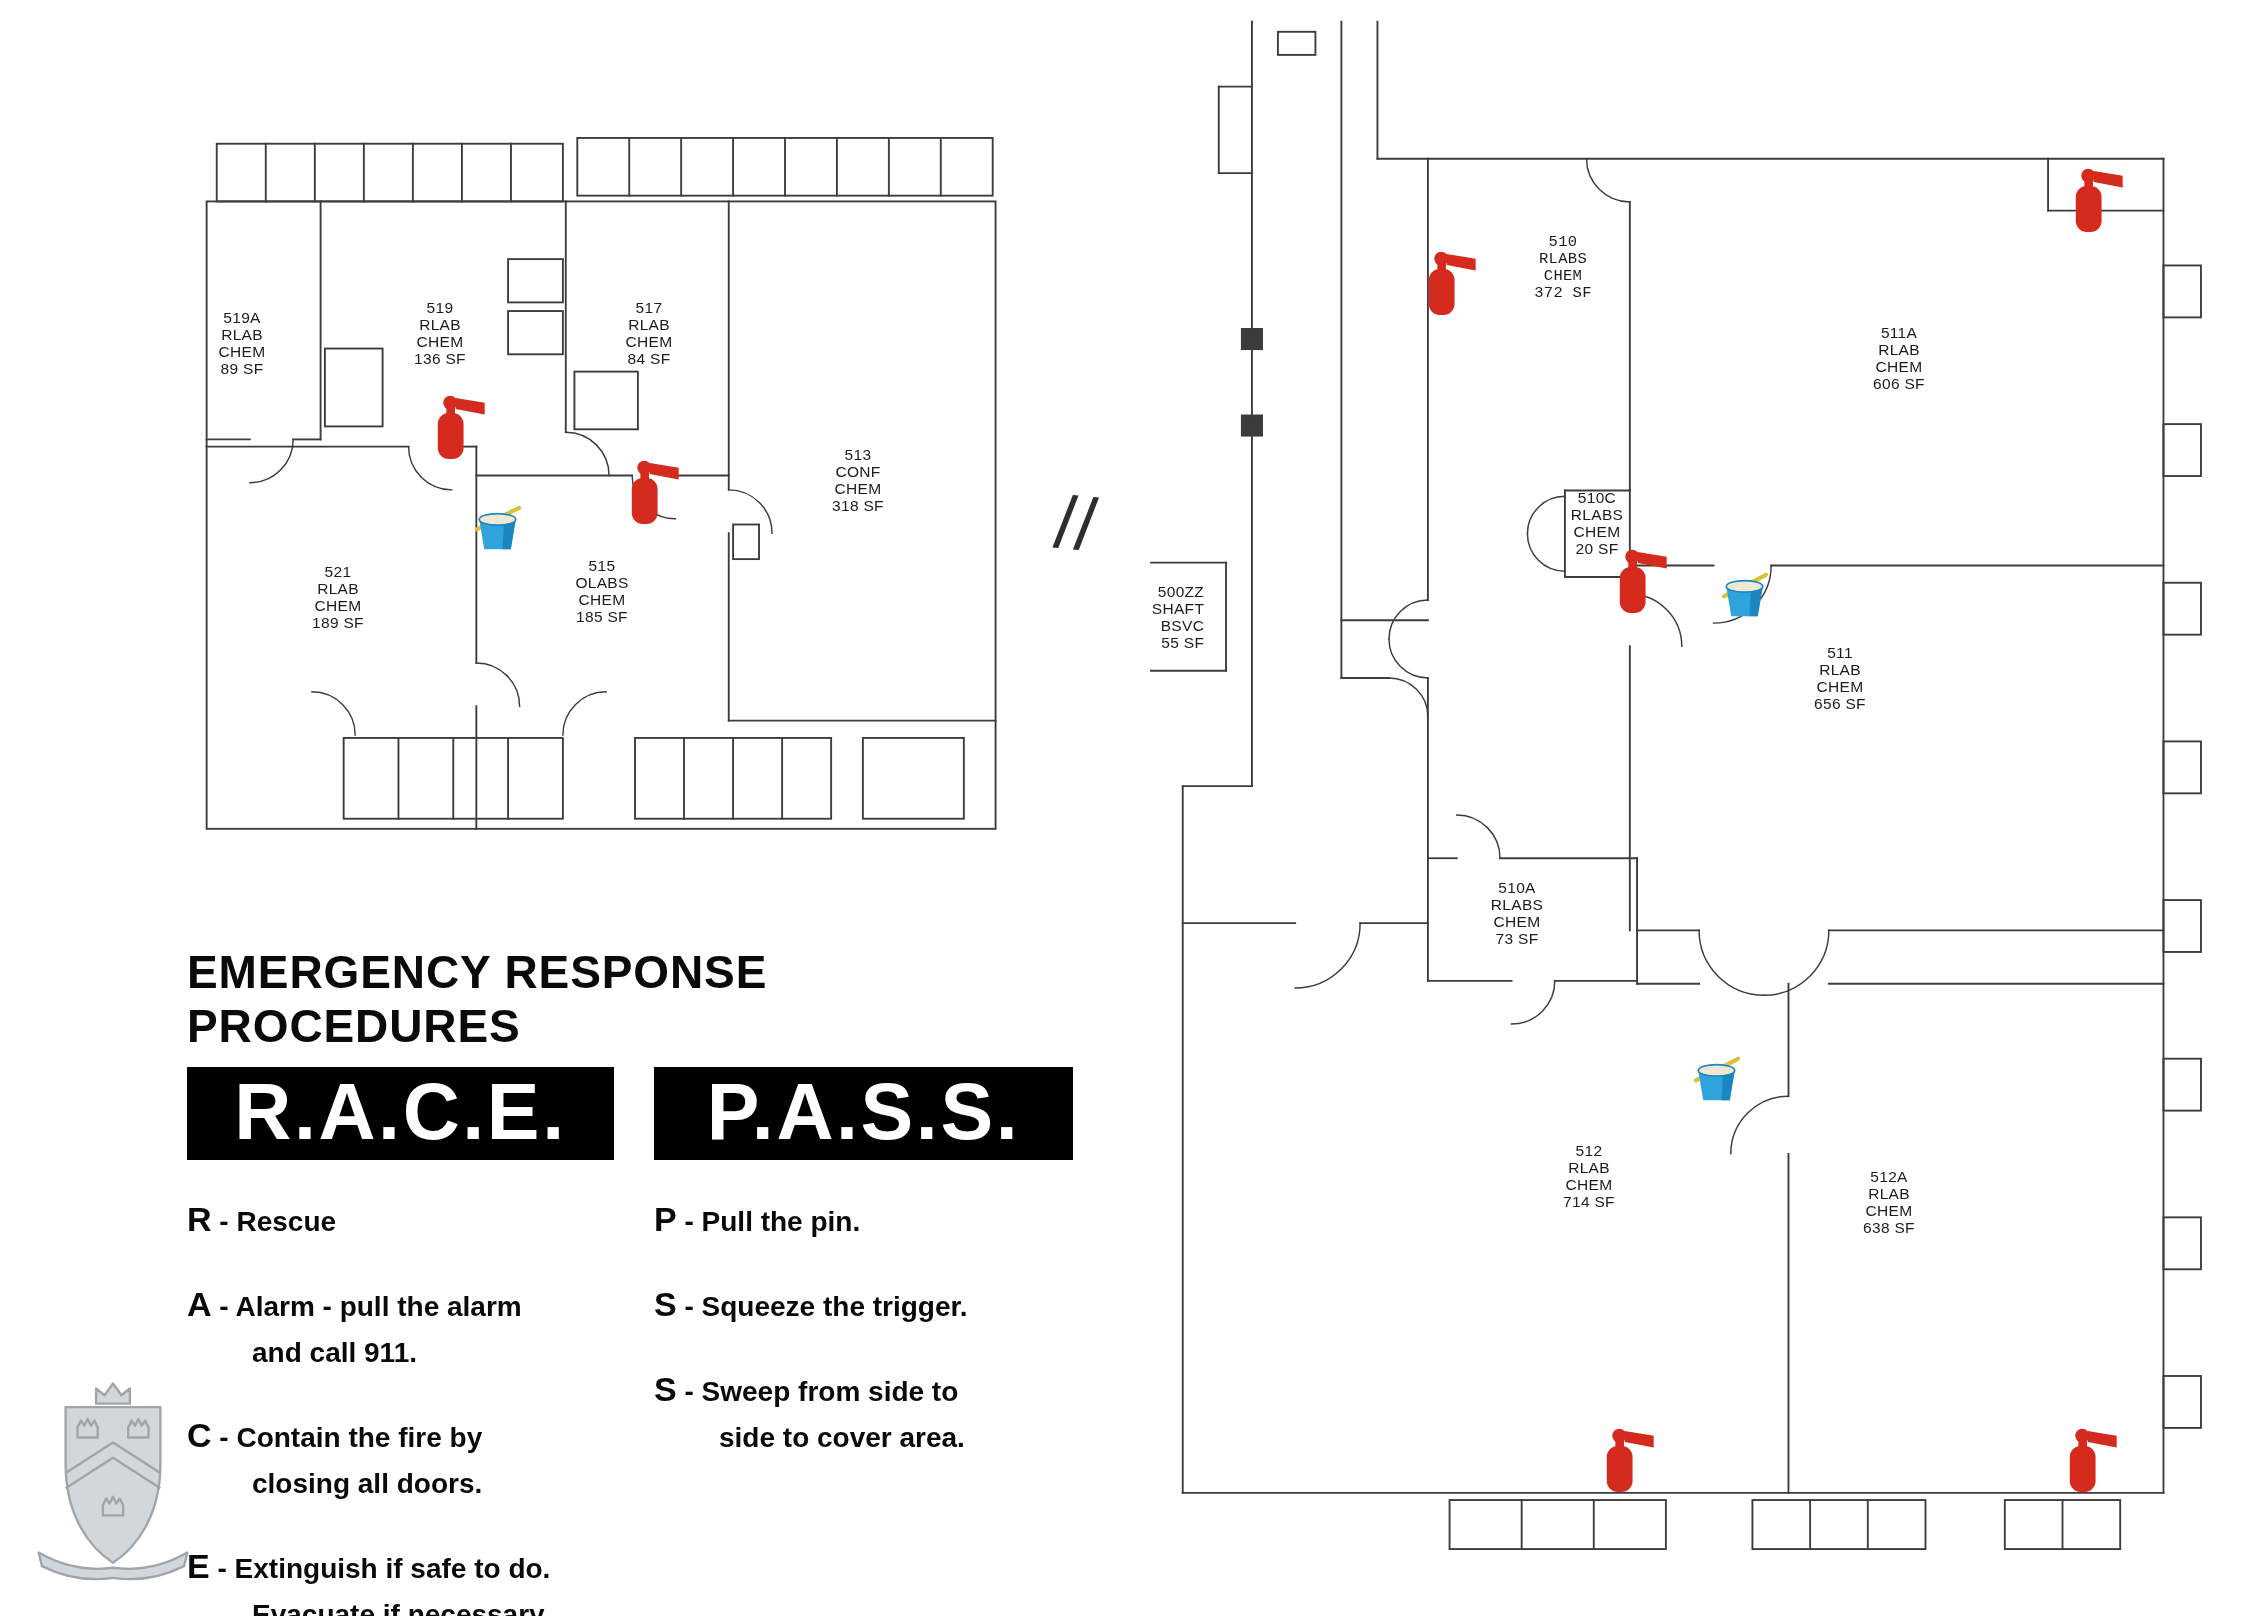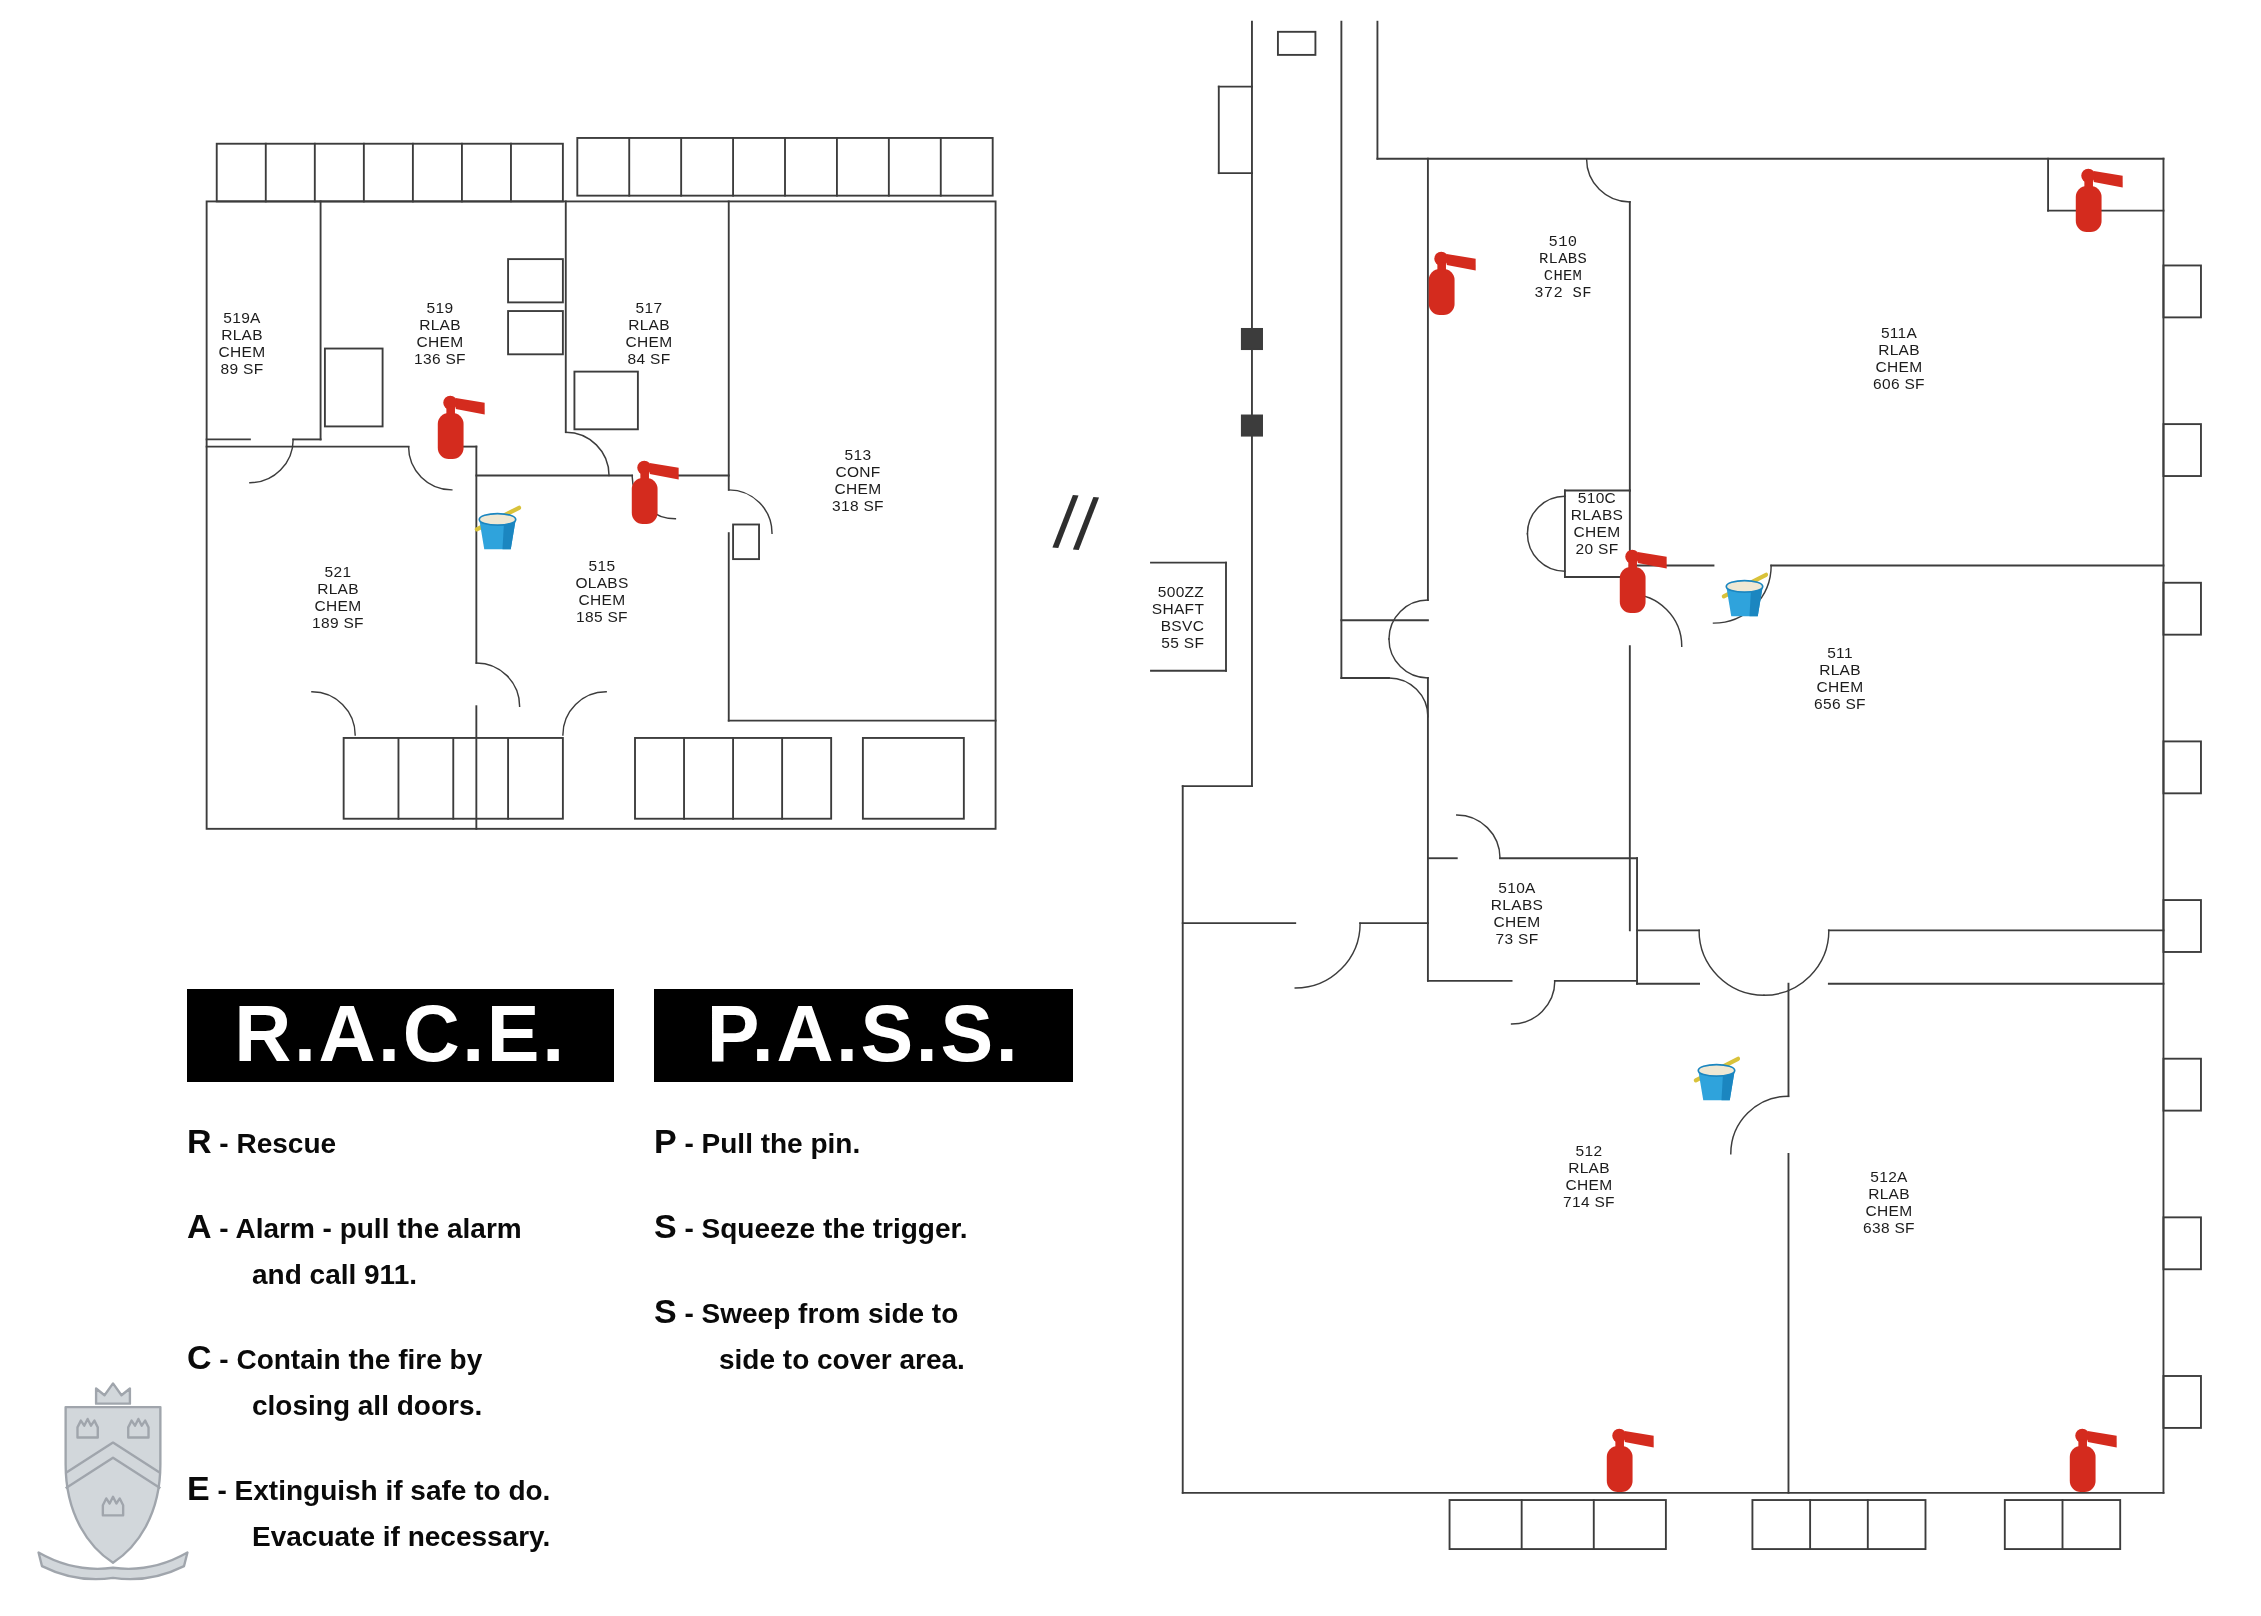--- a/index.html
+++ b/index.html
@@ -45,21 +45,21 @@
     font-size: 46px; font-weight: 700; letter-spacing: 0.9px;
     color: #0a0a0a; margin: 0 0 13.8px 0;
   }
   .proc-cols { display: flex; gap: 20px; }
   .proc-col-race { width: 447px; }
   .proc-col-pass { width: 434px; }
   .proc-header {
     background: var(--header-bg, #000);
     color: var(--header-text, #fff);
     font-weight: 700; font-size: 79px; line-height: 89px; height: 93px;
-    text-align: center; letter-spacing: 2.6px; margin-top: 44px;
+    text-align: center; letter-spacing: 2.6px;
   }
   .proc-header-race { width: 427px; }
   .proc-header-pass { width: 419px; }
   .proc-items { margin-top: 19px; }
   .proc-item {
     white-space: pre-line;
     padding-left: 65px; text-indent: -65px;
     font-size: 28px; line-height: 46px; font-weight: 700; color: #0a0a0a; margin-top: 36px;
   }
   .proc-letter { font-size: 34px; font-weight: 700; }
@@ -340,20 +340,21 @@
         </svg>
       </div>
       <div class="map-icon" style="left: 1690px; top: 1052px; width: 53px; height: 50px;">
         <svg viewBox="0 0 64 60">
           <use href="#sym-bucket"></use>
         </svg>
       </div>
     </div>
 
   <section class="procedures">
+    <h1 class="proc-title">EMERGENCY RESPONSE PROCEDURES</h1>
     <div class="proc-cols">
       <div class="proc-col-race">
         <div class="proc-header proc-header-race">R.A.C.E.</div>
         <div class="proc-items" id="race-items">
             <div class="proc-item"><span class="proc-letter">R</span><span class="proc-text"> - Rescue</span></div>
             <div class="proc-item"><span class="proc-letter">A</span><span class="proc-text"> - Alarm - pull the alarm
 and call 911.</span></div>
             <div class="proc-item"><span class="proc-letter">C</span><span class="proc-text"> - Contain the fire by
 closing all doors.</span></div>
             <div class="proc-item"><span class="proc-letter">E</span><span class="proc-text"> - Extinguish if safe to do.

